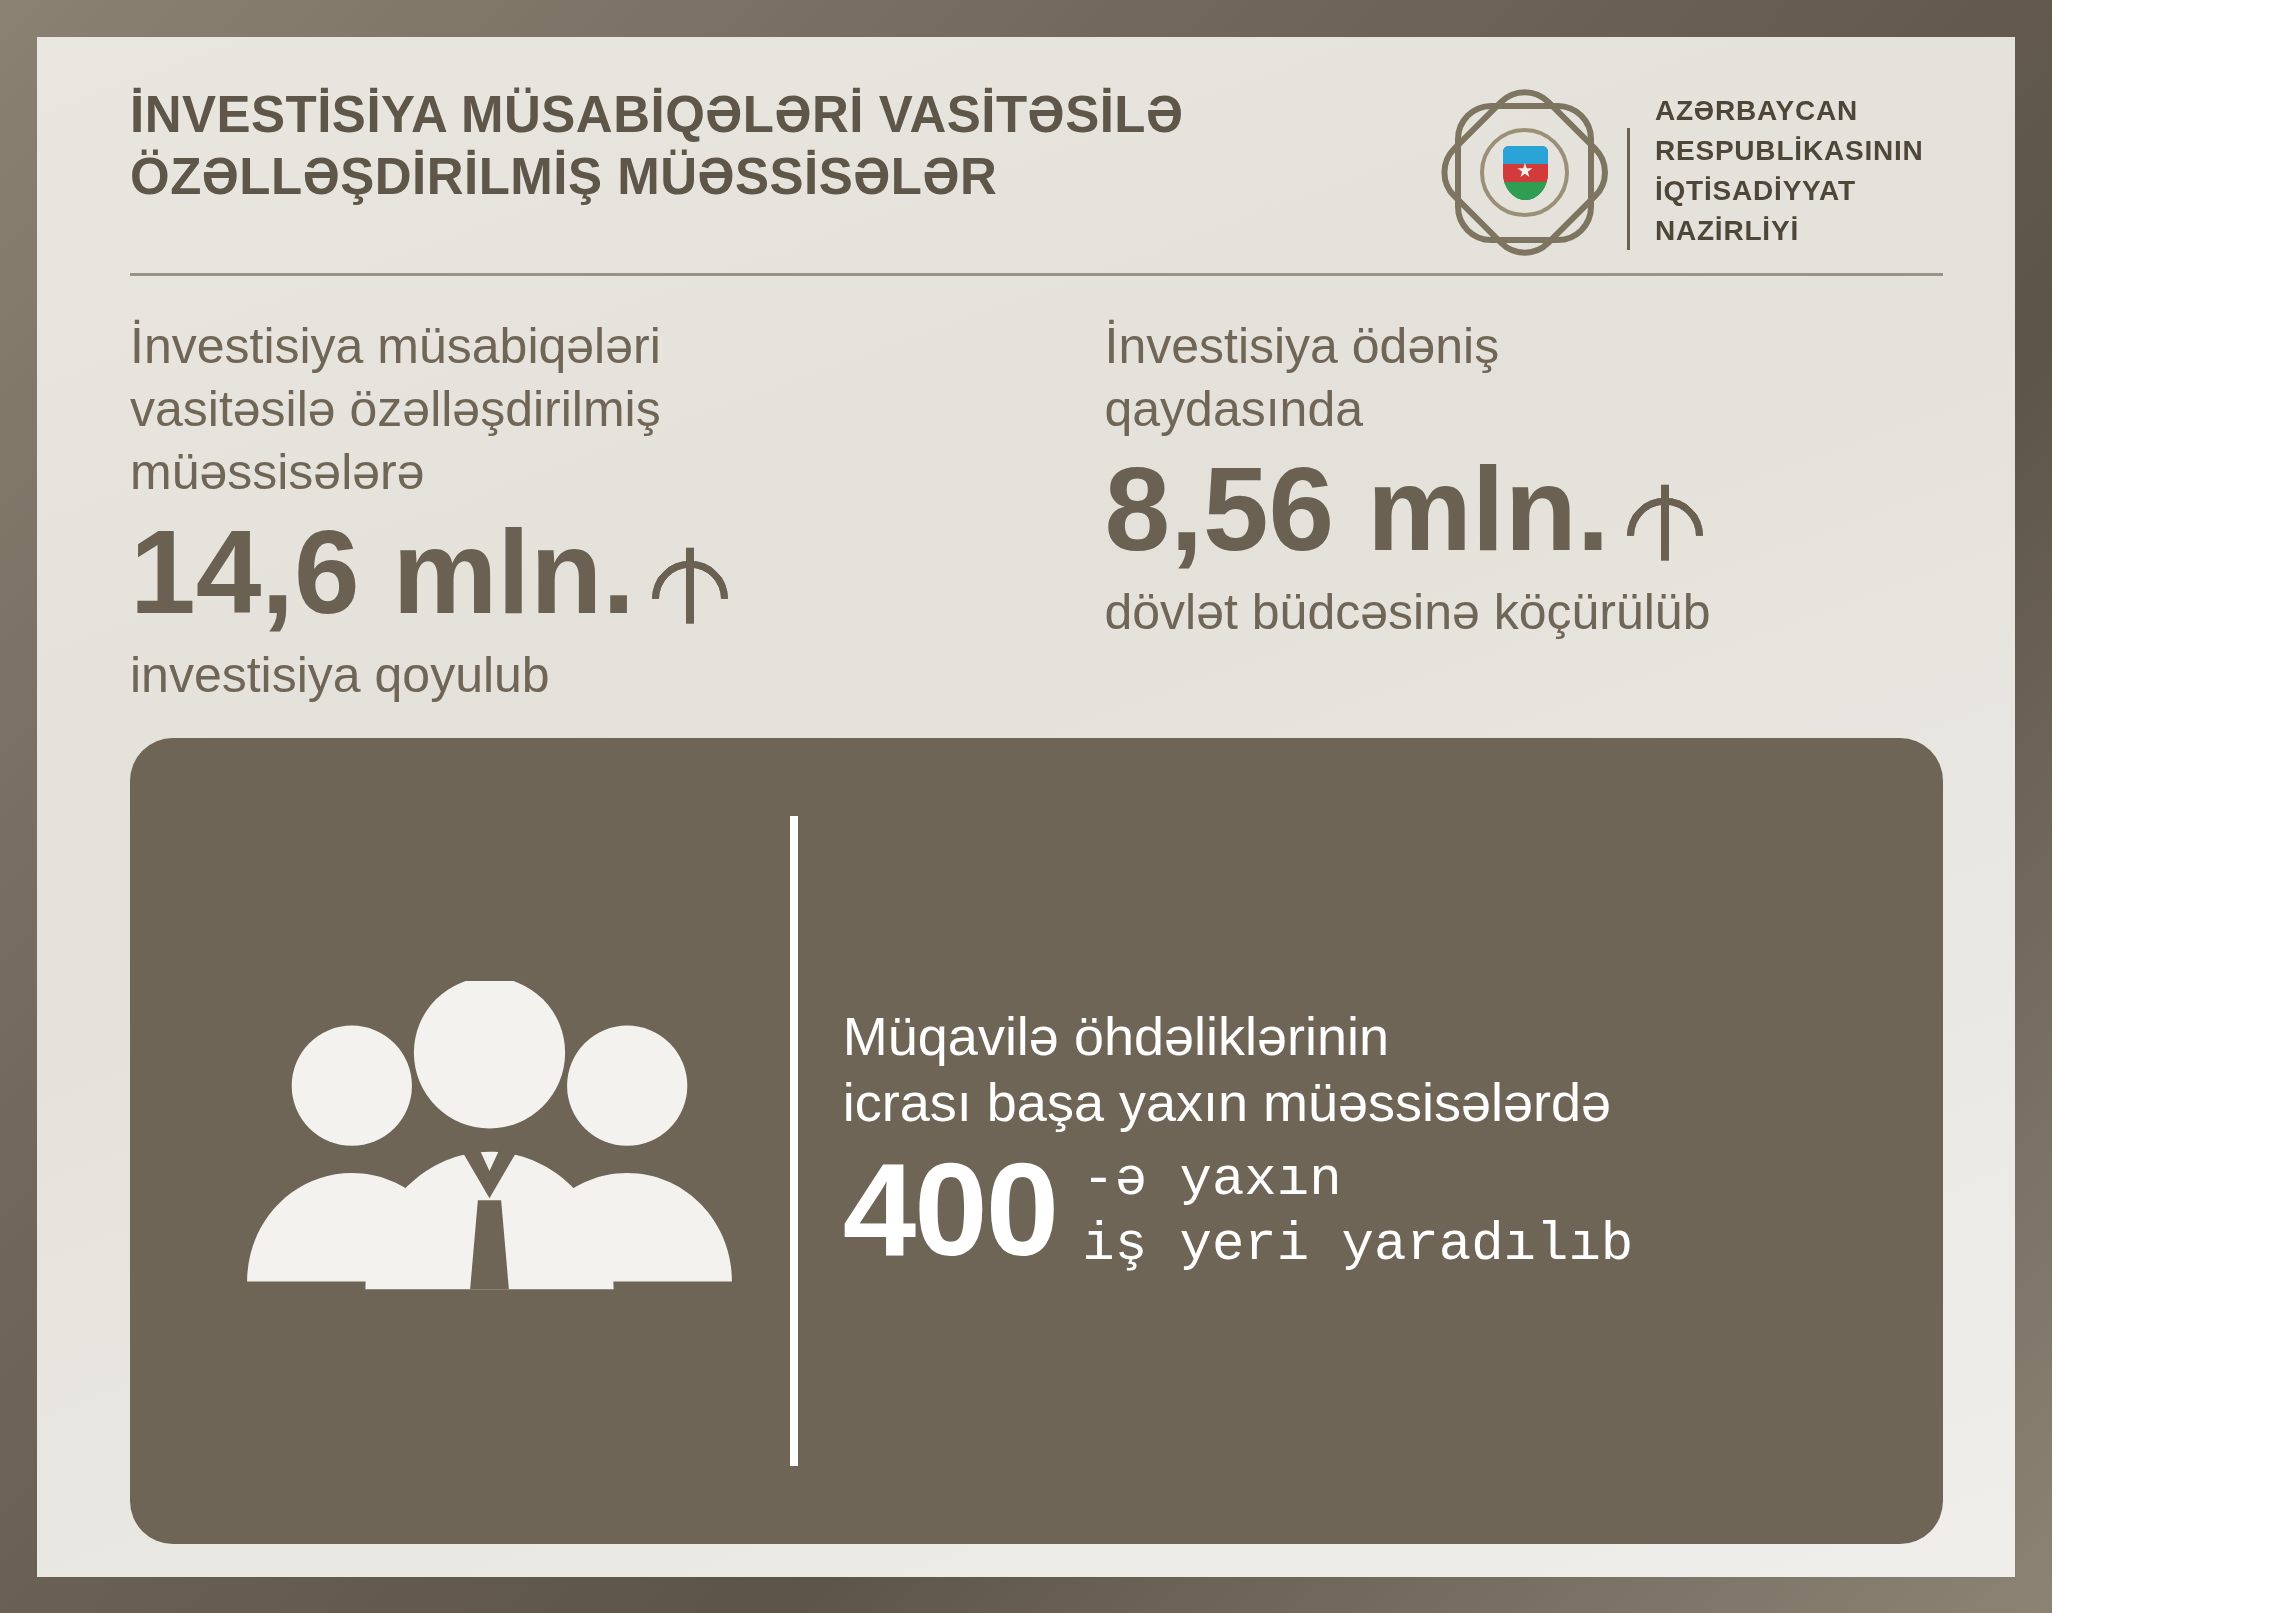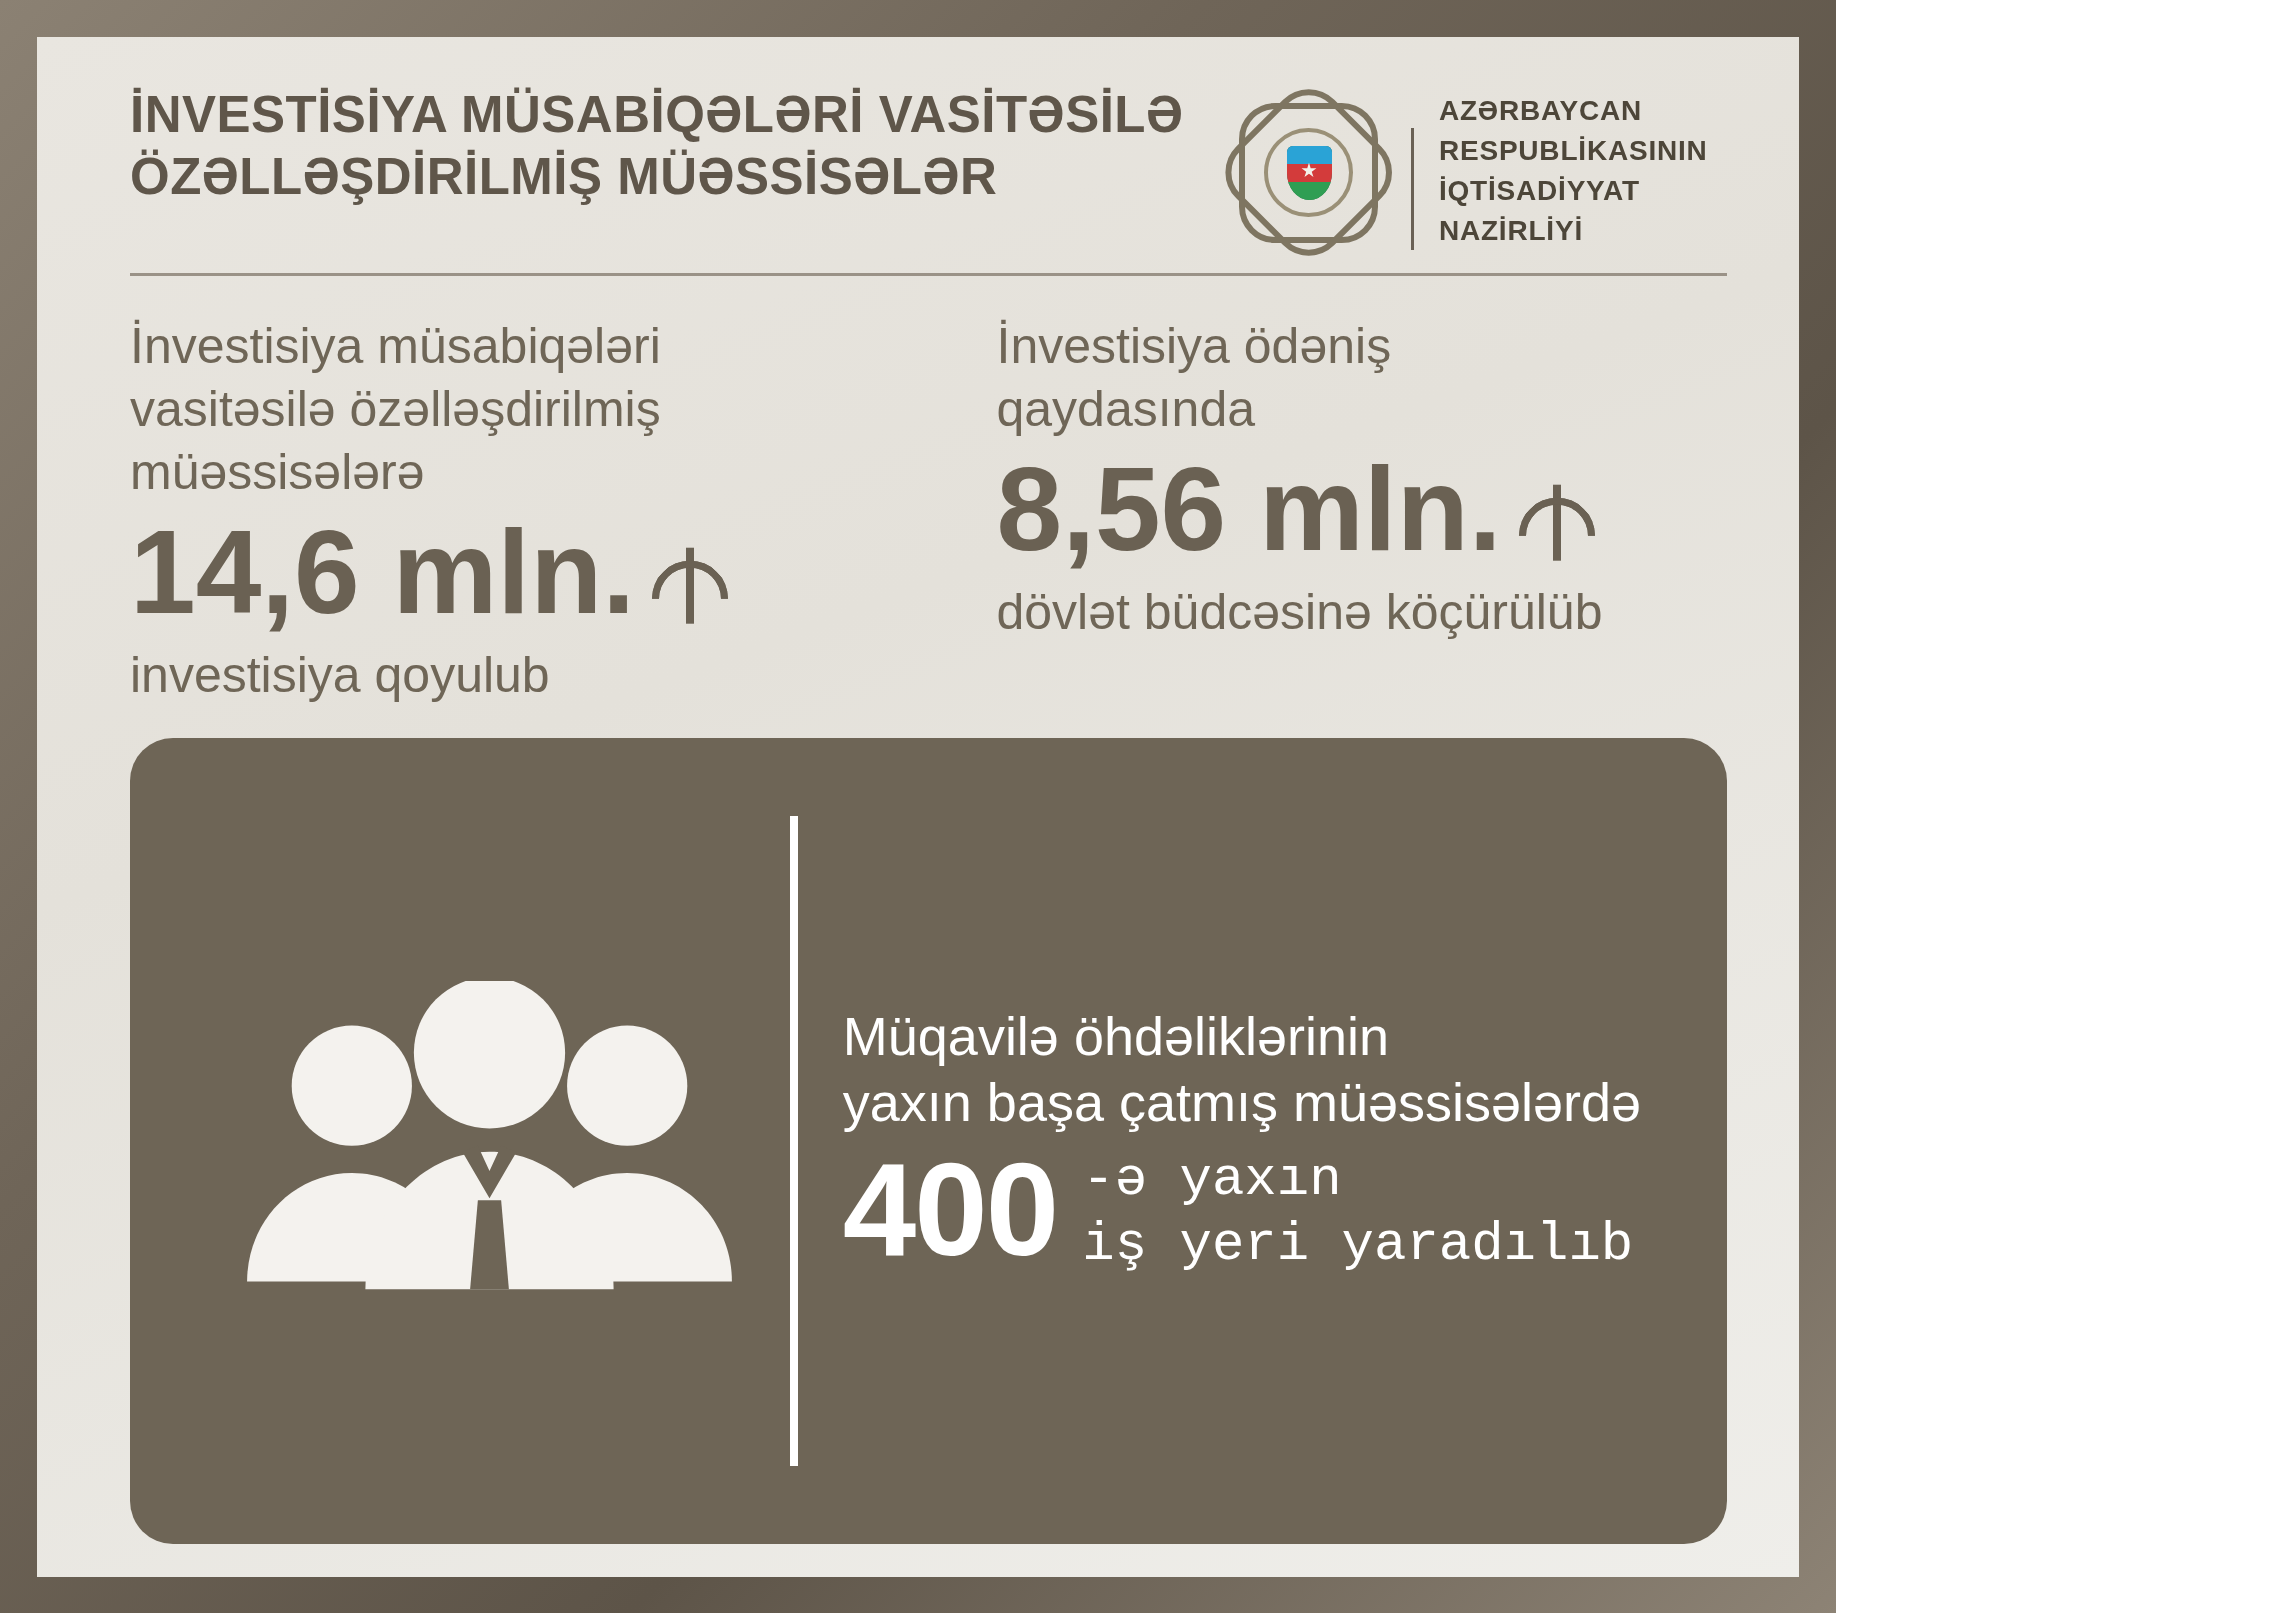--- a/index.html
+++ b/index.html
@@ -10,21 +10,21 @@
   body {
     width: 2294px;
     height: 1614px;
     font-family: "Liberation Sans", sans-serif;
     overflow: hidden;
   }
 
   
   .poster {
     position: relative;
-    width: 1836px;
+    width: 2052px;
     height: 1614px;
     box-sizing: border-box;
     background: linear-gradient(135deg, #8b8173 0%, #6f6558 35%, #5d5448 65%, #8d8375 100%);
     padding: 37px;
   }
   .poster-inner {
     position: relative;
     width: 100%;
     height: 100%;
     box-sizing: border-box;
@@ -340,21 +340,21 @@
             <path d="M252 176 L280 224 L308 176 L292 170 L280 196 L268 170 Z"></path>
             <path d="M268 226 h24 l8 92 h-40 z"></path>
           </g>
         </svg>
       </div>
 
       <div class="vline"></div>
 
       <div class="card-text">
         <div class="l1">Müqavilə öhdəliklərinin
-yaxın başa çatmış müəssisələrdə</div>
+icrası başa yaxın müəssisələrdə</div>
         <div class="card-row">
           <div class="num">400</div>
           <div class="rtext">-ə yaxın
 iş yeri yaradılıb</div>
         </div>
       </div>
     </div>
 
   </div>
 </div>

